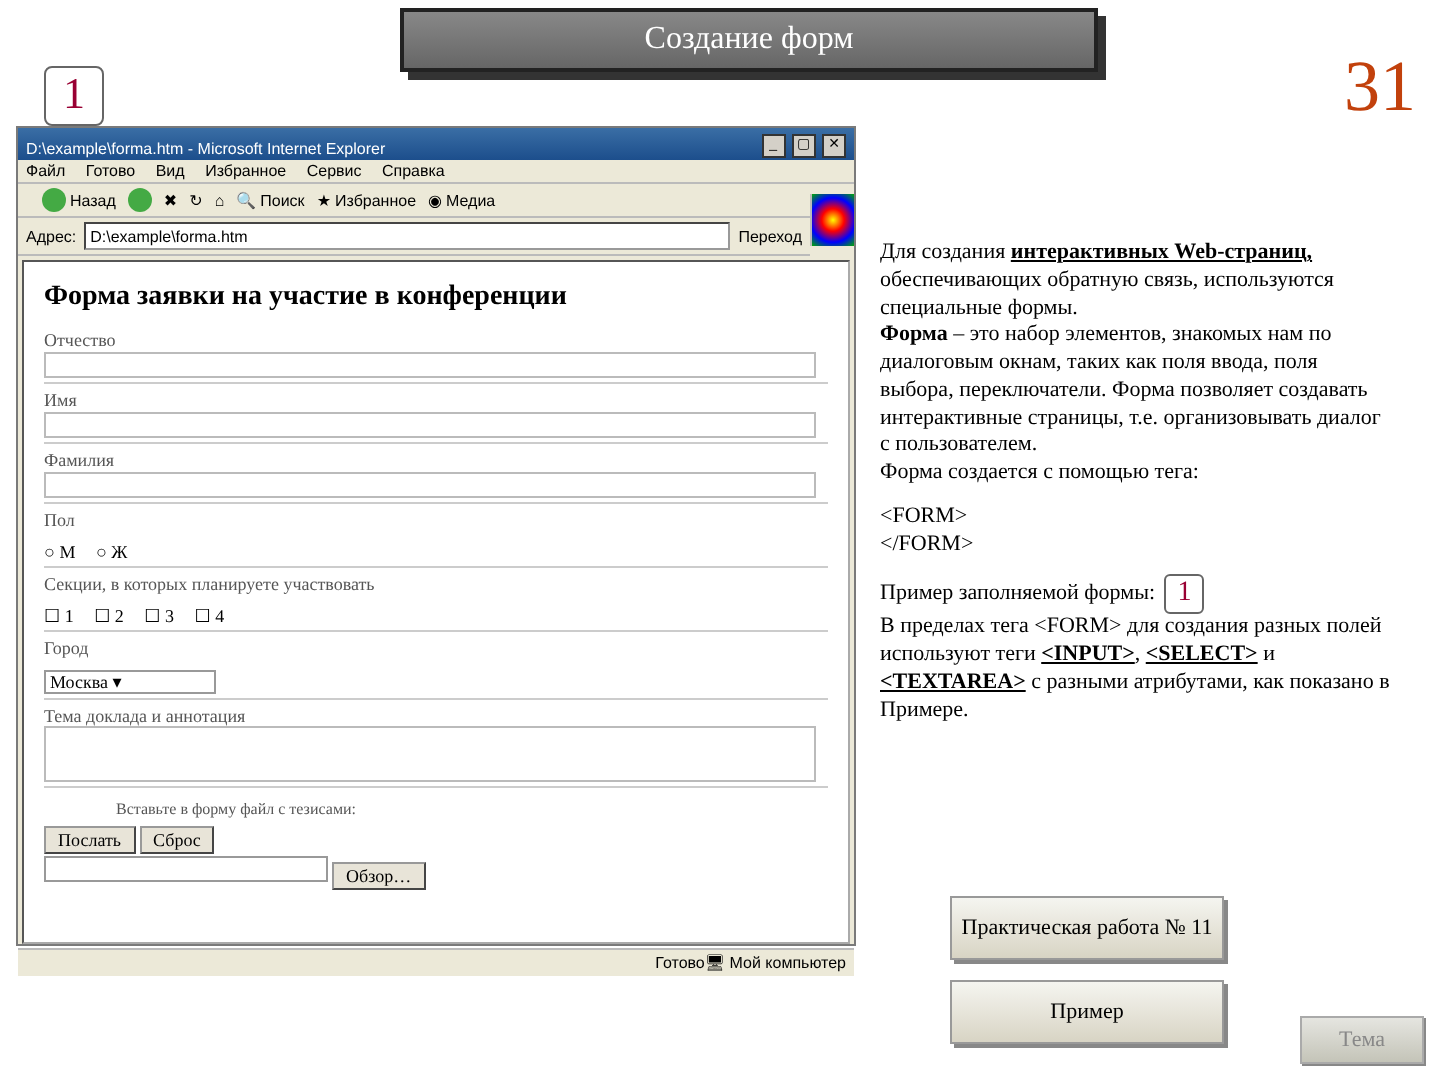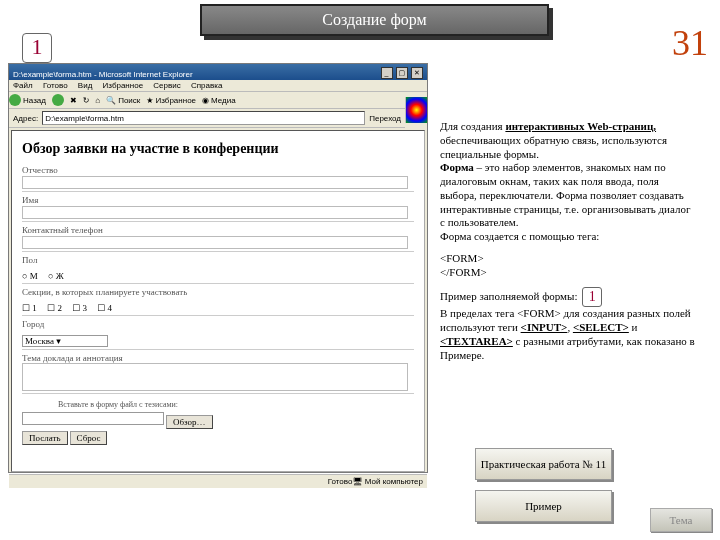--- a/index.html
+++ b/index.html
@@ -70,21 +70,21 @@
     display: flex;
     align-items: flex-end;
     justify-content: space-between;
   }
   .titlebar .wbtns span {
     display:inline-block; width:10px; height:10px; background:#d4d0c8;
     border:1px solid #333; margin-left:1px; font-size:7px; text-align:center; line-height:9px; color:#000;
   }
   .menubar { background:#ece9d8; padding:1px 4px; font-size:8px; border-bottom:1px solid #bbb; }
   .menubar span { margin-right:8px; }
-  .toolbar { background:#ece9d8; padding:2px 0; font-size:8px; border-bottom:1px solid #bbb; display:flex; align-items:center; gap:6px;}
+  .toolbar { background:#ece9d8; padding:2px 12px; font-size:8px; border-bottom:1px solid #bbb; display:flex; align-items:center; gap:6px;}
   .toolbar .tbtn { display:inline-flex; align-items:center; gap:2px; }
   .tcircle { width:12px;height:12px;border-radius:50%;background:#4a4; display:inline-block;}
   .tcircle.b{background:#4a4;} .tcircle.f{background:#4a4;}
   .addrbar { background:#ece9d8; padding:2px 4px; font-size:8px; border-bottom:1px solid #bbb; display:flex; align-items:center; gap:4px;}
   .addrbar input { flex:1; height:12px; border:1px inset #999; font-size:8px; padding:0 2px;}
   .winlogo { width:26px;height:26px;background:radial-gradient(circle,#ff0,#f00,#00f,#0a0); border-left:1px solid #bbb;}
   .page {
     background:#fff; border:1px inset #aaa; margin:2px; height:324px; overflow:auto;
     padding:8px 10px; font-family:Georgia,serif;
   }
@@ -187,31 +187,31 @@
         <input value="D:\example\forma.htm" style="">
         <span>Переход</span>
       </div>
     </div>
     <div class="logo-slot">
         <div class="winlogo"></div>
       </div>
   </div>
 
   <div class="page">
-    <h2>Обзор заявки на участие в конференции</h2>
+    <h2>Форма заявки на участие в конференции</h2>
     <div class="frow">
         <label>Отчество</label>
         <div class="finput"></div>
       </div>
     <div class="frow">
         <label>Имя</label>
         <div class="finput"></div>
       </div>
     <div class="frow">
-        <label>Контактный телефон</label>
+        <label>Фамилия</label>
         <div class="finput"></div>
       </div>
 
     <div class="frow frow-inline">
       <div class="col-l">
         <label>Пол</label>
       </div>
       <div class="col-r radios">
         <span>○ <span>М</span></span>
         <span>○ <span>Ж</span></span>
@@ -233,27 +233,27 @@
           <label>Город</label>
         </div>
       <div class="col-r"><span class="select"><span>Москва</span> ▾</span></div>
     </div>
     <div class="frow">
         <label>Тема доклада и аннотация</label>
         <div class="textarea"></div>
       </div>
 
     <div class="tiny">Вставьте в форму файл с тезисами:</div>
+    <div style="margin-top:6px;">
+      <span class="btn">Послать</span>
+      <span class="btn">Сброс</span>
+    </div>
     <div style="margin:3px 0;">
       <span class="fileinput"></span>
       <span class="btn">Обзор…</span>
-    </div>
-    <div style="margin-top:6px;">
-      <span class="btn">Послать</span>
-      <span class="btn">Сброс</span>
     </div>
   </div>
 
   <div class="statusbar">
     <span>Готово</span>
     <span>🖥 <span>Мой компьютер</span></span>
   </div>
 </div>
 
 <div class="right-text">

